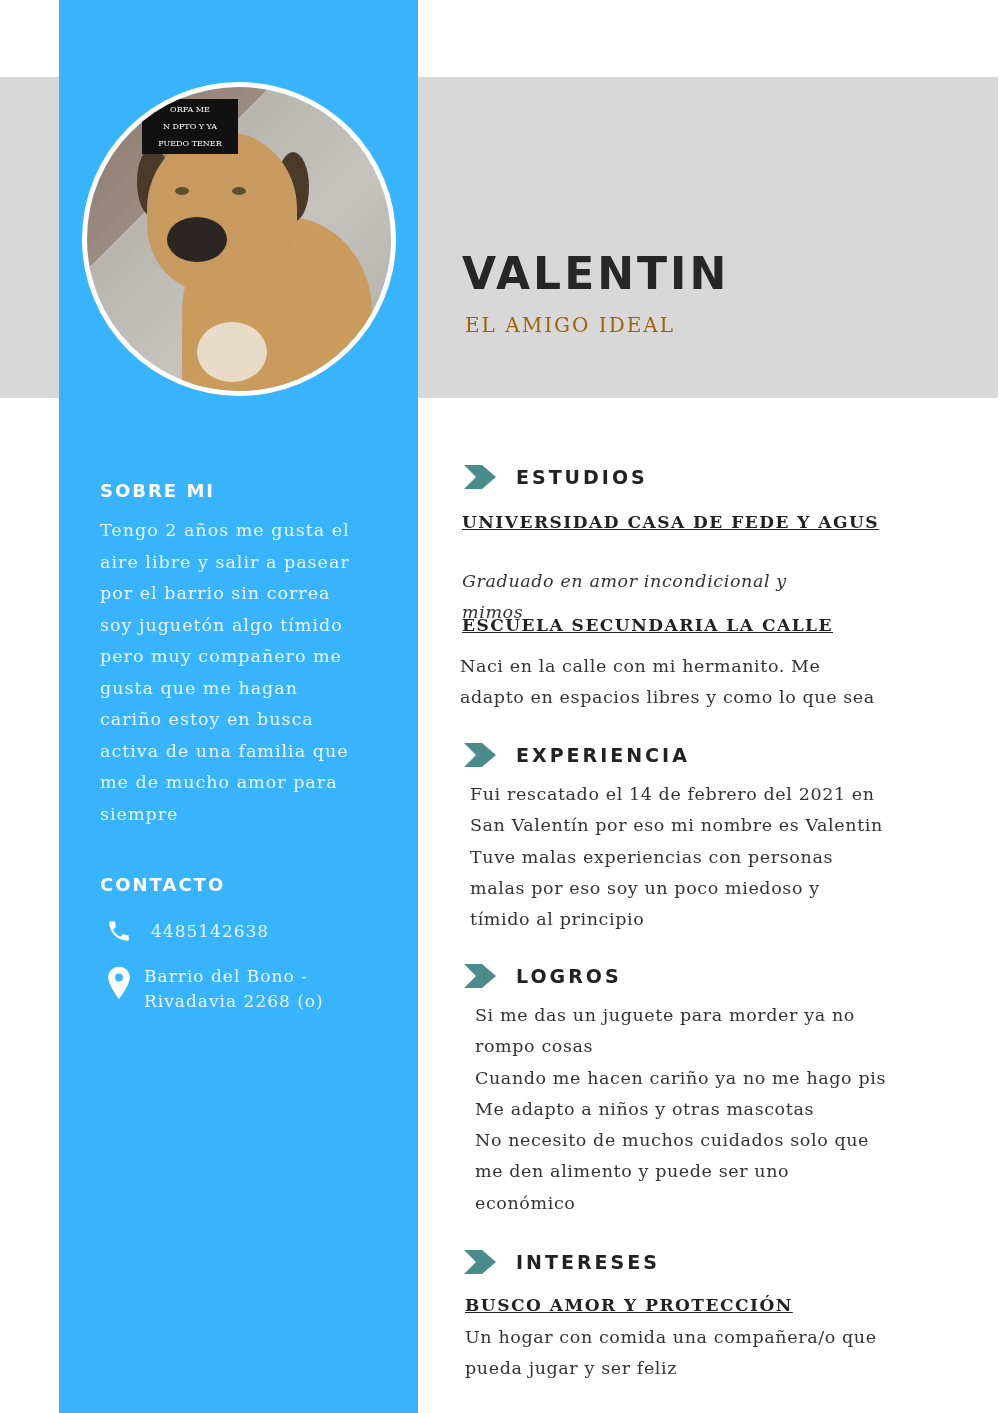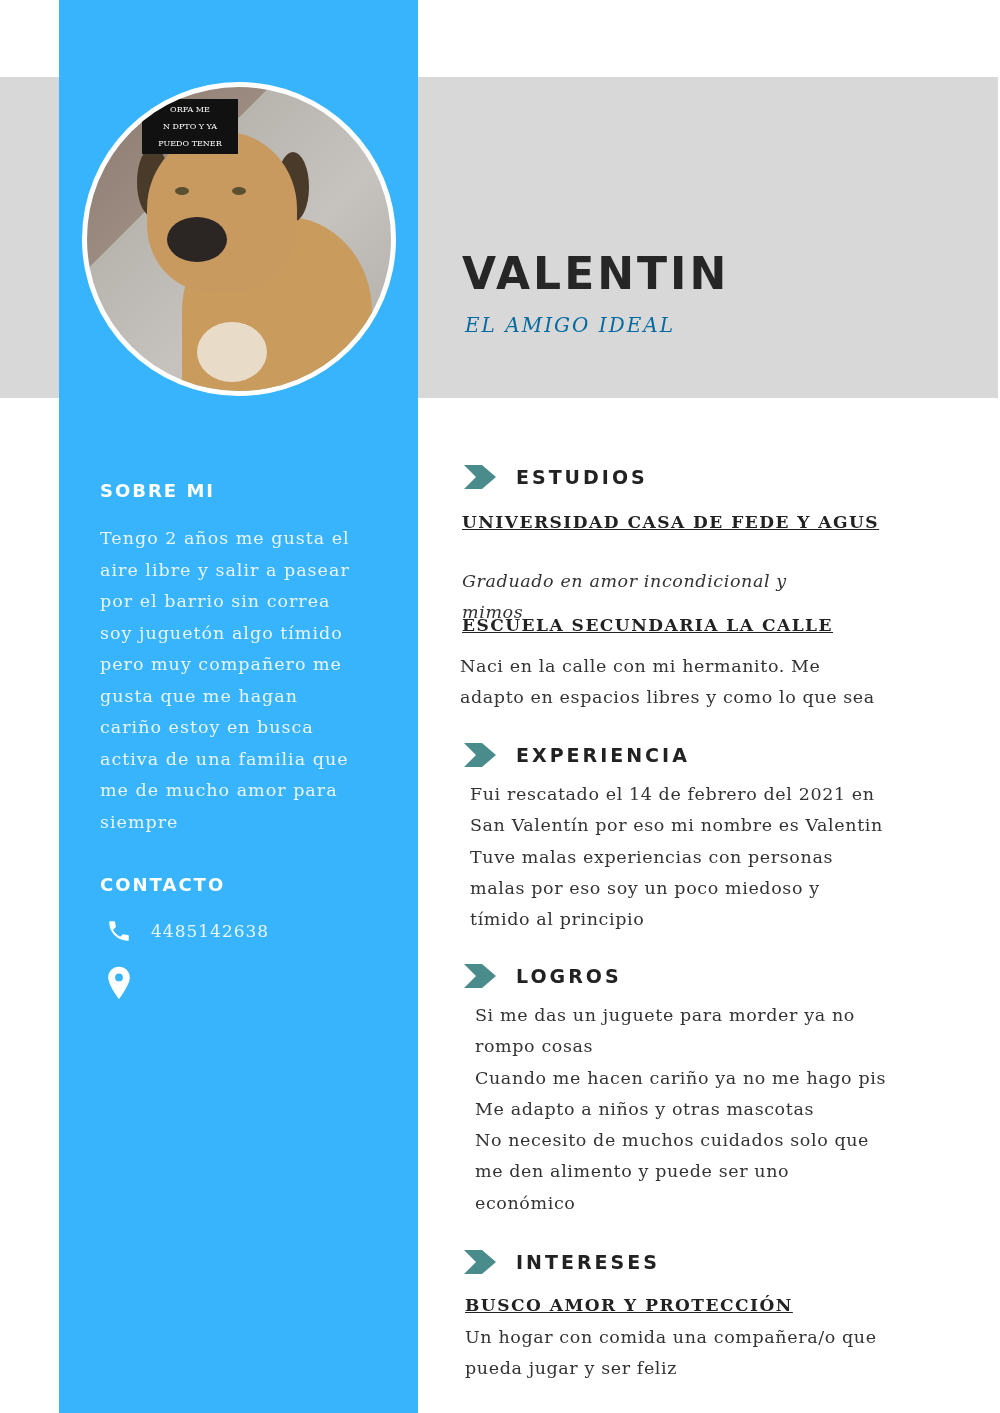--- a/index.html
+++ b/index.html
@@ -13,21 +13,21 @@
   .dog-head { position:absolute; left:60px; top:45px; width:150px; height:160px; border-radius:48% 48% 42% 42%; background:#c89a60; }
   .dog-ear-l { position:absolute; left:50px; top:60px; width:32px; height:70px; border-radius:50%; background:#4a3a2a; }
   .dog-ear-r { position:absolute; left:190px; top:65px; width:32px; height:70px; border-radius:50%; background:#4a3a2a; }
   .dog-snout { position:absolute; left:80px; top:130px; width:60px; height:45px; border-radius:50%; background:#2b2624; }
   .dog-eye-l { position:absolute; left:88px; top:100px; width:14px; height:8px; border-radius:50%; background:#5a5030; }
   .dog-eye-r { position:absolute; left:145px; top:100px; width:14px; height:8px; border-radius:50%; background:#5a5030; }
   .dog-chest { position:absolute; left:110px; top:235px; width:70px; height:60px; border-radius:50%; background:#e8dcc8; }
   .photo-caption { position:absolute; left:55px; top:12px; width:92px; background:#111; color:#fff; font-size:8px; line-height:17px; text-align:center; padding:2px 2px; font-family:"DejaVu Serif", serif; }
 
   .name { position:absolute; left:462px; top:248px; font-family:"DejaVu Sans", sans-serif; font-weight:bold; font-size:44px; letter-spacing:3px; color:#262626; line-height:52px; }
-  .tagline { position:absolute; left:465px; top:312px; font-family:"DejaVu Serif", serif; font-size:20px; letter-spacing:2px; color:#0369a1; line-height:26px;font-style:italic; }
+  .tagline { position:absolute; left:465px; top:312px; font-family:"DejaVu Serif", serif; font-size:20px; letter-spacing:2px; color:#a16207; line-height:26px; }
 
   .side-h { position:absolute; left:100px; font-family:"DejaVu Sans", sans-serif; font-weight:bold; font-size:18px; letter-spacing:2px; color:#fff; }
   .side-text { position:absolute; left:100px; width:300px; font-family:"DejaVu Serif", serif; font-size:17.5px; line-height:31.5px; letter-spacing:1px; color:#e9f6ff; white-space:pre-line; }
   .contact-row { position:absolute; left:106px; display:flex; align-items:flex-start; color:#e9f6ff; font-family:"DejaVu Serif", serif; font-size:17px; letter-spacing:1px; }
   .contact-row svg { flex:none; }
 
   .sec-h { position:absolute; left:464px; display:flex; align-items:center; }
   .sec-h .chev { width:32px; height:24px; margin-right:20px; }
   .sec-h .label { font-family:"DejaVu Sans", sans-serif; font-weight:bold; font-size:19px; letter-spacing:3px; color:#222; }
   .sub-h { position:absolute; font-family:"DejaVu Serif", serif; font-weight:bold; font-size:17px; letter-spacing:1.5px; color:#222;text-decoration:underline; }
@@ -53,21 +53,21 @@
     <div class="photo-caption" style="white-space:pre-line;">ORFA ME
 N DPTO Y YA
 PUEDO TENER</div>
   </div>
 </div>
 
 <div class="name">VALENTIN</div>
 <div class="tagline">EL AMIGO IDEAL</div>
 
 <div class="side-h" style="top:480px;">SOBRE MI</div>
-<div class="side-text" style="top:515px;margin-top:8px;">Tengo 2 años me gusta el
+<div class="side-text" style="top:515px;">Tengo 2 años me gusta el
 aire libre y salir a pasear
 por el barrio sin correa
 soy juguetón algo tímido
 pero muy compañero me
 gusta que me hagan
 cariño estoy en busca
 activa de una familia que
 me de mucho amor para
 siempre</div>
 
@@ -75,20 +75,22 @@
 <div class="contact-row" style="top:918px;">
   <svg width="26" height="26" viewBox="0 0 24 24">
     <path fill="#ffffff" d="M6.6 10.8c1.4 2.8 3.8 5.1 6.6 6.6l2.2-2.2c.3-.3.7-.4 1-.2 1.1.4 2.3.6 3.6.6.6 0 1 .4 1 1V20c0 .6-.4 1-1 1C10.6 21 3 13.4 3 4c0-.6.4-1 1-1h3.5c.6 0 1 .4 1 1 0 1.3.2 2.5.6 3.6.1.3 0 .7-.2 1L6.6 10.8z"></path>
   </svg>
   <span style="margin-left:19px; margin-top:3px;">4485142638</span>
 </div>
 <div class="contact-row" style="top:964px;">
   <svg width="26" height="40" viewBox="0 0 24 36">
     <path fill="#ffffff" d="M12 2C6.5 2 2 6.3 2 11.8 2 19 12 32 12 32s10-13 10-20.2C22 6.3 17.5 2 12 2zm0 13.5a3.6 3.6 0 1 1 0-7.2 3.6 3.6 0 0 1 0 7.2z"></path>
   </svg>
+  <span style="margin-left:12px; white-space:pre-line; line-height:25px;">Barrio del Bono -
+Rivadavia 2268 (o)</span>
 </div>
 
 <div class="sec-h" style="top:428px;margin-top:37px;">
   <svg class="chev" viewBox="0 0 32 24">
       <polygon points="0,0 18,0 32,12 18,24 0,24 12,12" fill="#4a8c8c"></polygon>
     </svg>
   <span class="label">ESTUDIOS</span>
 </div>
 <div class="sub-h" style="left:462px; top:512px;">UNIVERSIDAD CASA DE FEDE Y AGUS</div>
 <div class="body-t italic" style="left:462px; top:566px;">Graduado en amor incondicional  y

